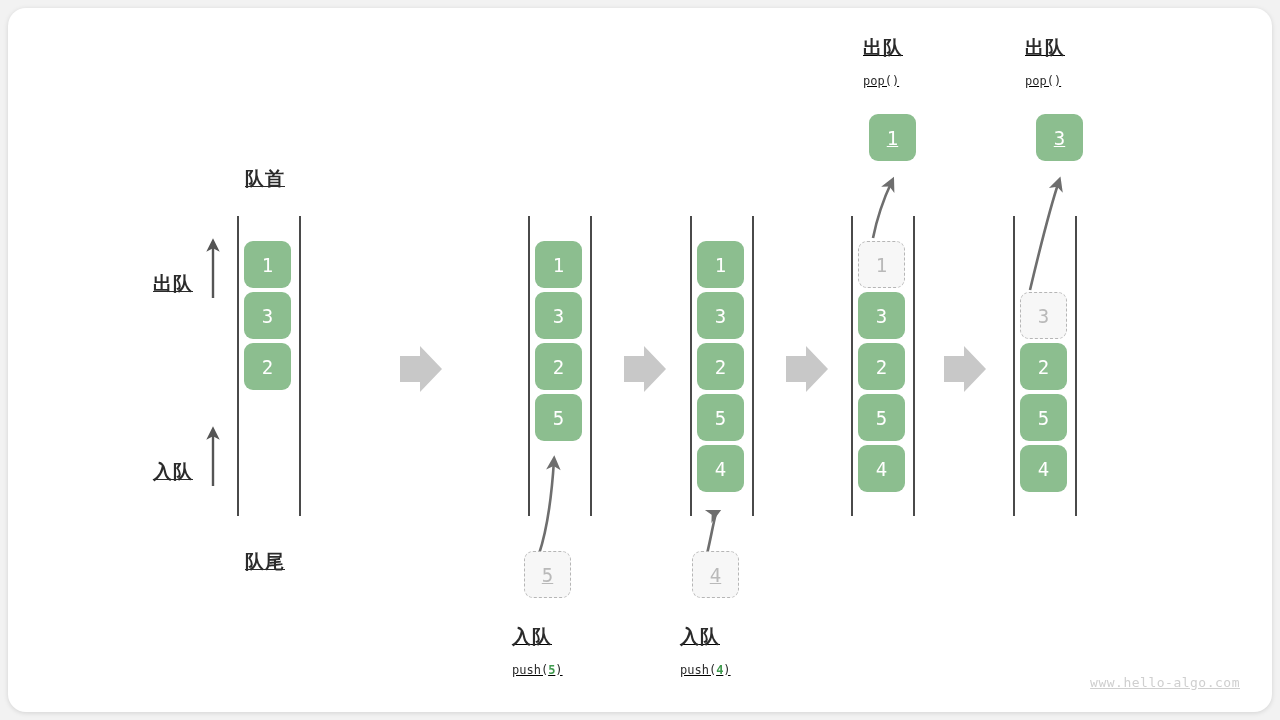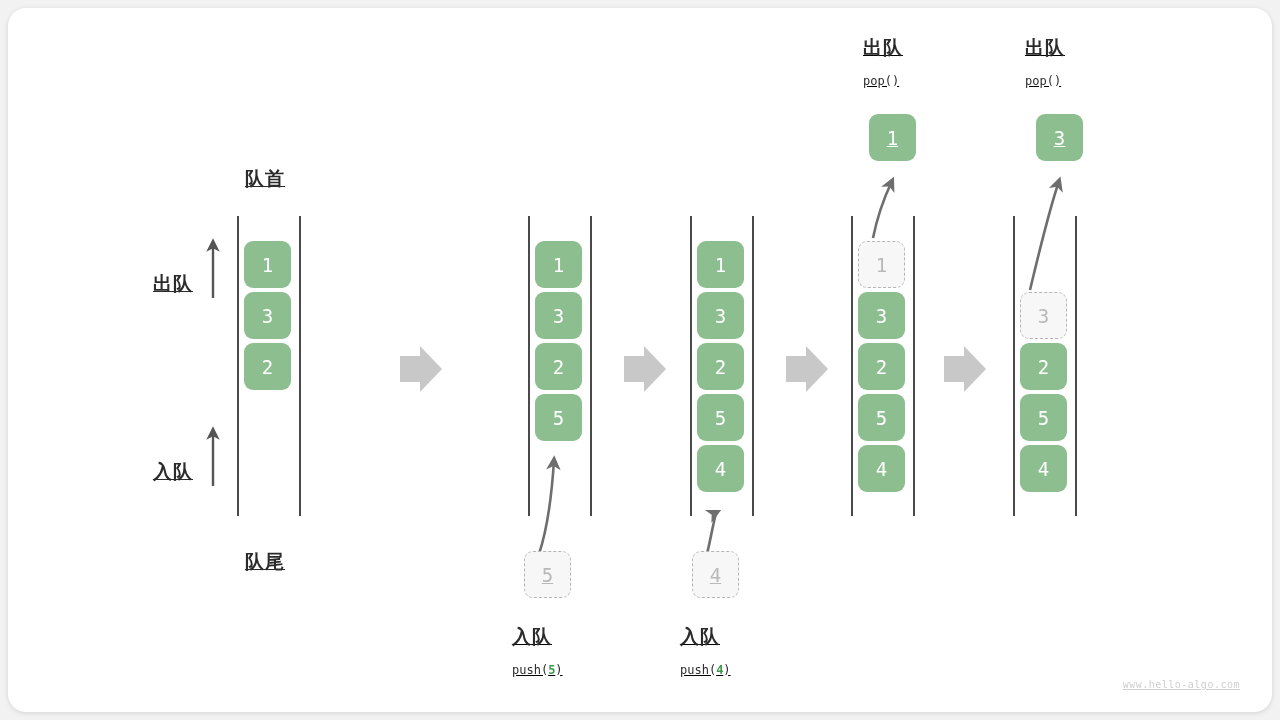--- a/index.html
+++ b/index.html
@@ -115,21 +115,21 @@
   .op-code {
     color: #2b2b2b;
     font-family: "DejaVu Sans Mono", "Liberation Mono", monospace;
     font-size: 12px;
   }
   .op-arg { color: #3f9a4e; font-weight: bold; }
 
   .watermark {
     right: 32px;
     bottom: 22px;
-    font-size: 10px;
+    font-size: 13px;
     color: #cfcfcf;
     font-family: "DejaVu Sans Mono", "Liberation Mono", monospace;
     letter-spacing: 0.5px;
   }
   svg.overlay {
     position: absolute;
     left: 0; top: 0;
     width: 1264px; height: 704px;
     pointer-events: none;
   }

